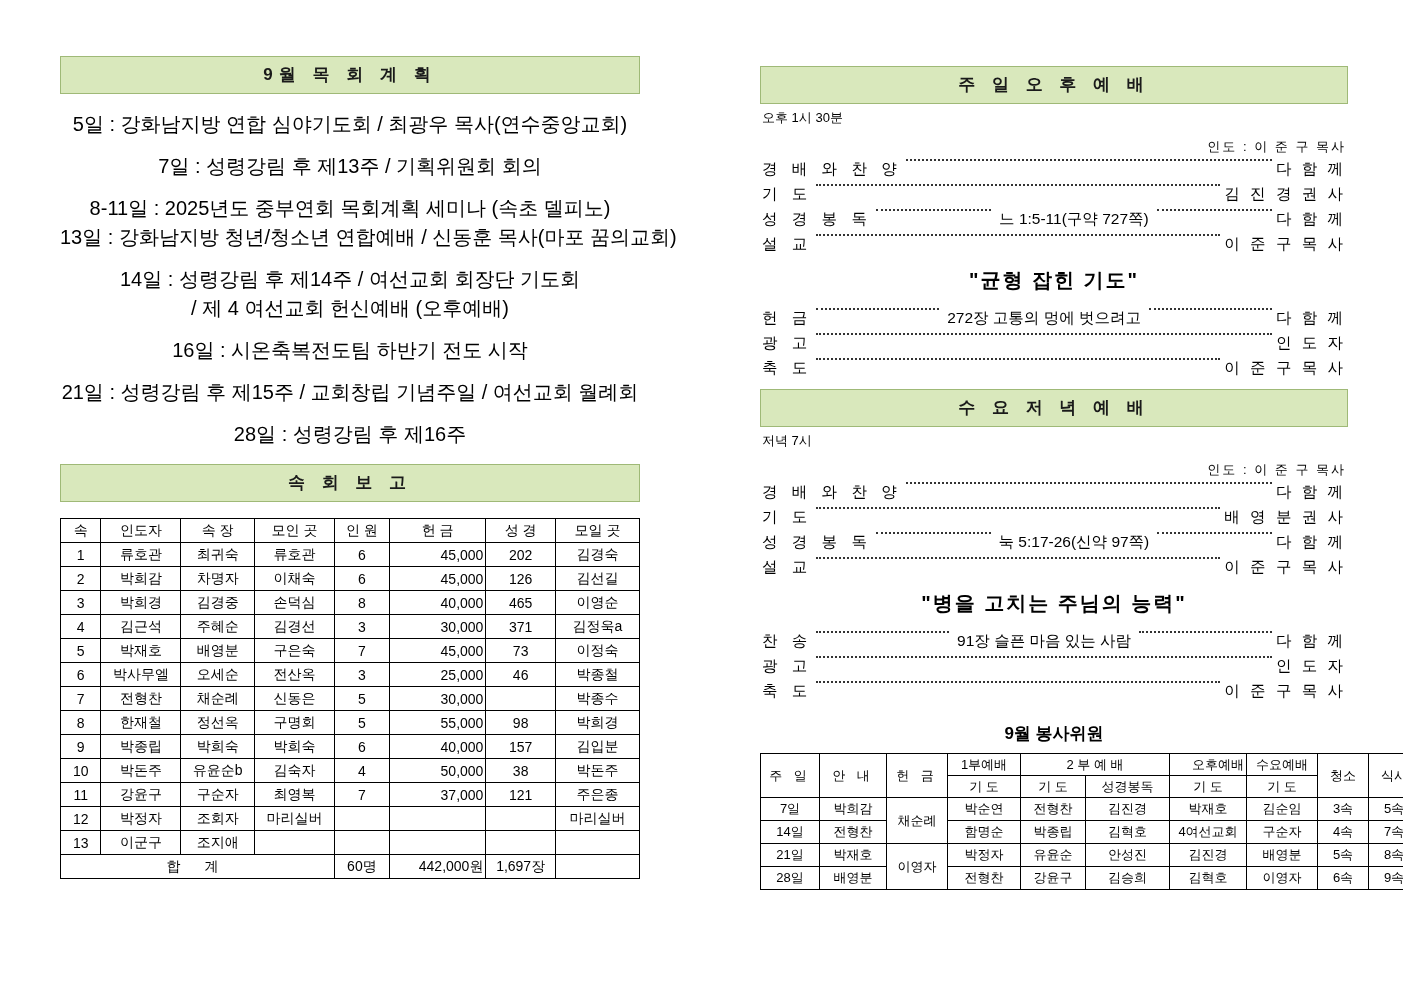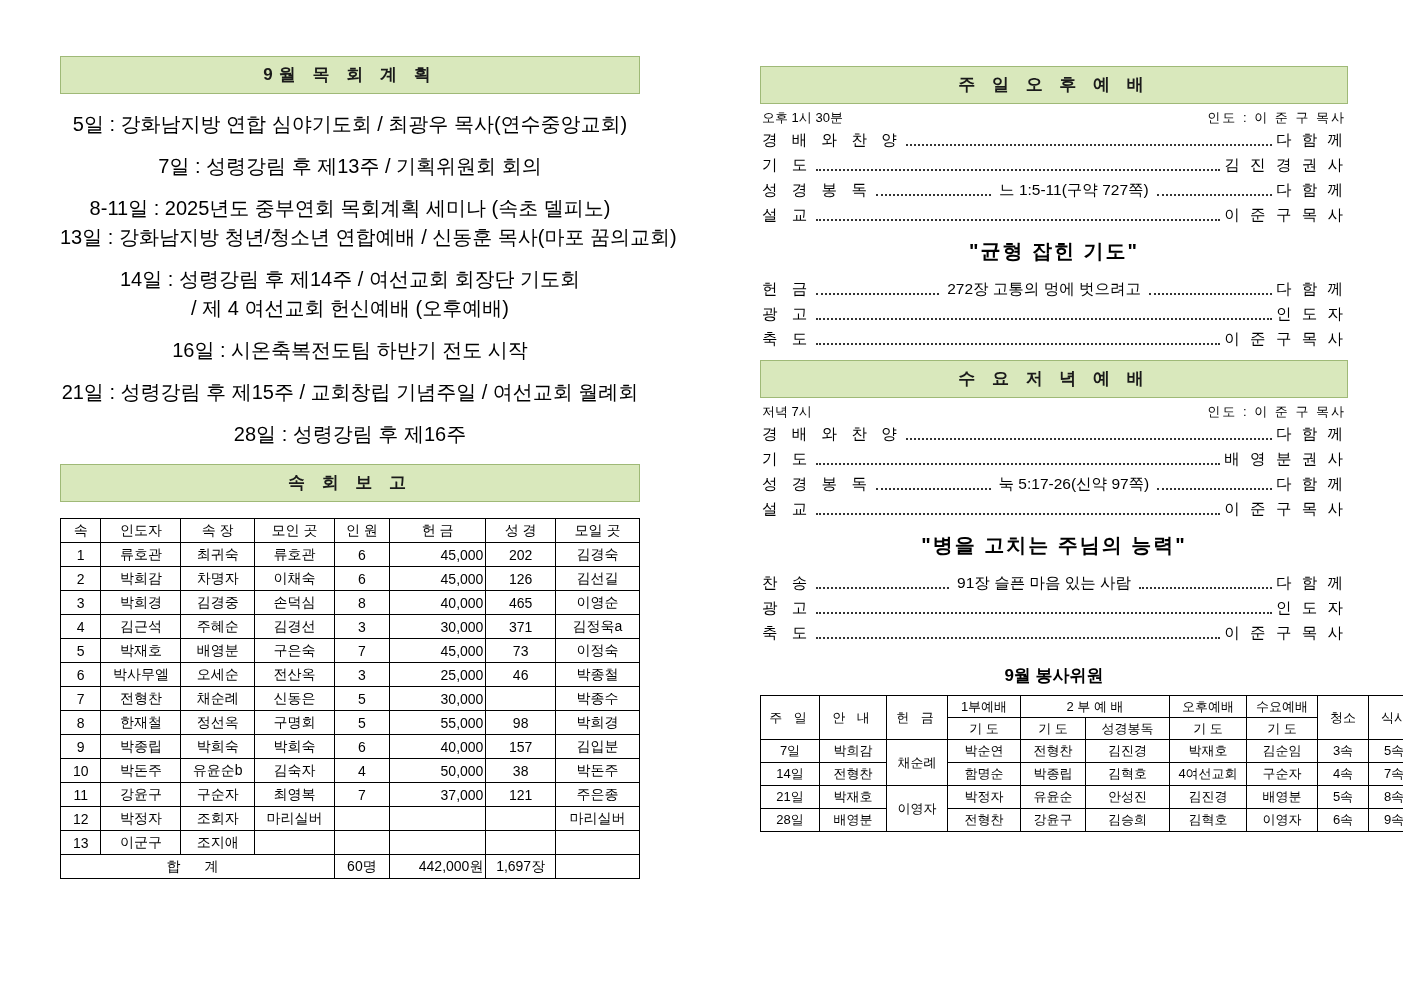--- a/index.html
+++ b/index.html
@@ -86,24 +86,23 @@
   .svc {
     font-size: 15px;
     margin-top: 2px;
   }
   .svc .meta {
     display: flex;
     justify-content: space-between;
     font-size: 13px;
     padding: 3px 2px 1px 2px;
   }
-  .svc .meta .right { letter-spacing: 2px; }
+  .svc .meta .right { letter-spacing: 2px; margin-top: 29px; }
   .line {
     display: flex;
-    align-items: flex-end;
     padding: 2px 2px;
     font-size: 15.5px;
   }
   .line .lbl {
     letter-spacing: 5px;
     white-space: nowrap;
     flex: 0 0 auto;
   }
   .line .dots {
     flex: 1 1 auto;
@@ -443,21 +442,21 @@
 
     <div class="vol-title">9월 봉사위원</div>
     <table class="vol">
       <thead>
         <tr>
           <th rowspan="2" style="width:54px;" class="sp-letter">주  일</th>
           <th rowspan="2" style="width:62px;" class="sp-letter">안  내</th>
           <th rowspan="2" style="width:56px;" class="sp-letter">헌  금</th>
           <th style="width:68px;">1부예배</th>
           <th colspan="2" style="width:136px;">2 부 예 배</th>
-          <th style="width:72px;">오후예배</th>
+          <th style="width:72px;text-align:right;">오후예배</th>
           <th style="width:66px;">수요예배</th>
           <th rowspan="2" style="width:46px;">청소</th>
           <th rowspan="2" style="width:46px;">식사</th>
         </tr>
         <tr>
           <th>기    도</th>
           <th>기    도</th>
           <th>성경봉독</th>
           <th>기    도</th>
           <th>기    도</th>

